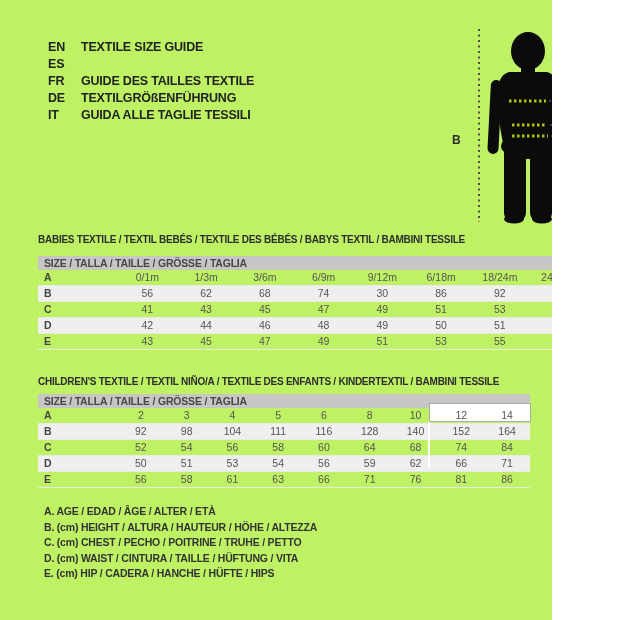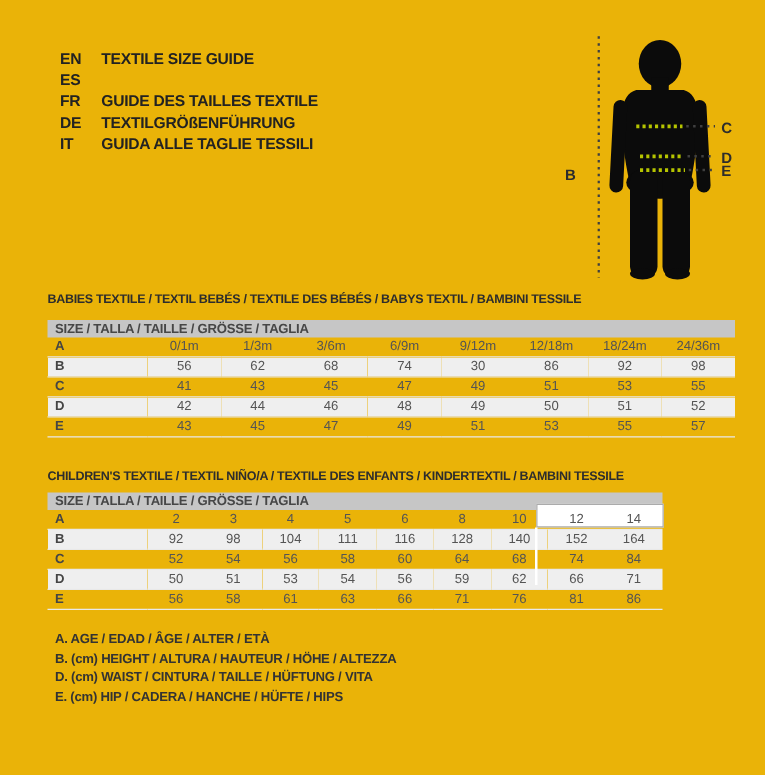--- a/index.html
+++ b/index.html
@@ -1,17 +1,17 @@
 <!DOCTYPE html>
 <html><head>
 <meta charset="utf-8">
 <style>
   html,body{margin:0;padding:0;background:#fff;}
   .canvas{
-    position:relative;width:612px;height:620px;background:#eab308;overflow:hidden;
+    position:relative;width:552px;height:620px;background:#bef264;overflow:hidden;
     font-family:"Liberation Sans", sans-serif;color:#333;
   }
   
   .lang-block{position:absolute;left:48px;top:39px;}
   .lang-row{display:flex;height:17px;line-height:17px;font-size:12.5px;font-weight:700;color:#222;letter-spacing:-0.2px;}
   .lang-code{width:33px;flex:0 0 33px;}
   
   .figure-wrap{position:absolute;left:440px;top:10px;width:180px;height:220px;}
   
   .sec-title{position:absolute;left:38px;font-size:10px;font-weight:700;color:#2d2d2d;letter-spacing:-0.25px;white-space:nowrap;}
@@ -115,21 +115,21 @@
         </tr>
       </thead>
       <tbody id="babies-body">
           <tr>
             <td class="rowletter">A</td>
             <td>0/1m</td>
             <td>1/3m</td>
             <td>3/6m</td>
             <td>6/9m</td>
             <td>9/12m</td>
-            <td>12/18m</td>
+            <td>6/18m</td>
             <td>18/24m</td>
             <td>24/36m</td>
           </tr>
           <tr>
             <td class="rowletter">B</td>
             <td>56</td>
             <td>62</td>
             <td>68</td>
             <td>74</td>
             <td>30</td>
@@ -248,17 +248,18 @@
           </tr>
         </tbody>
     </table>
     <div class="hl-box"></div>
     <div class="seam"></div>
   </div>
 
   <div class="legend">
       <div class="legend-item">A. AGE / EDAD / ÂGE / ALTER / ETÀ</div>
       <div class="legend-item">B. (cm) HEIGHT / ALTURA / HAUTEUR / HÖHE / ALTEZZA</div>
+      <div class="legend-item">C. (cm) CHEST / PECHO / POITRINE / TRUHE / PETTO</div>
       <div class="legend-item">D. (cm) WAIST / CINTURA / TAILLE / HÜFTUNG / VITA</div>
       <div class="legend-item">E. (cm) HIP / CADERA / HANCHE / HÜFTE / HIPS</div>
     </div>
 
 </div>
 
 </body></html>

